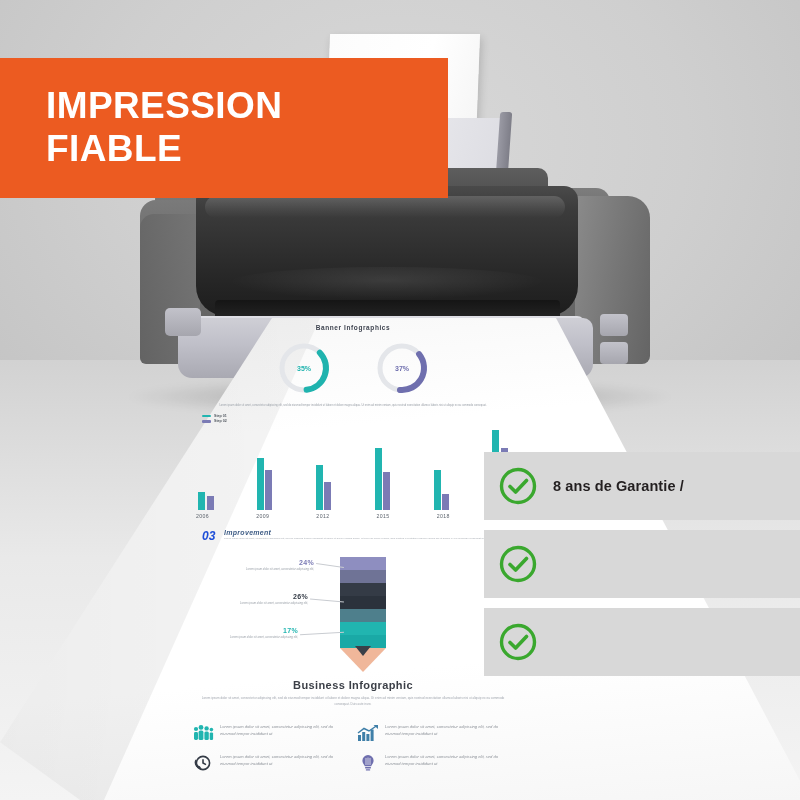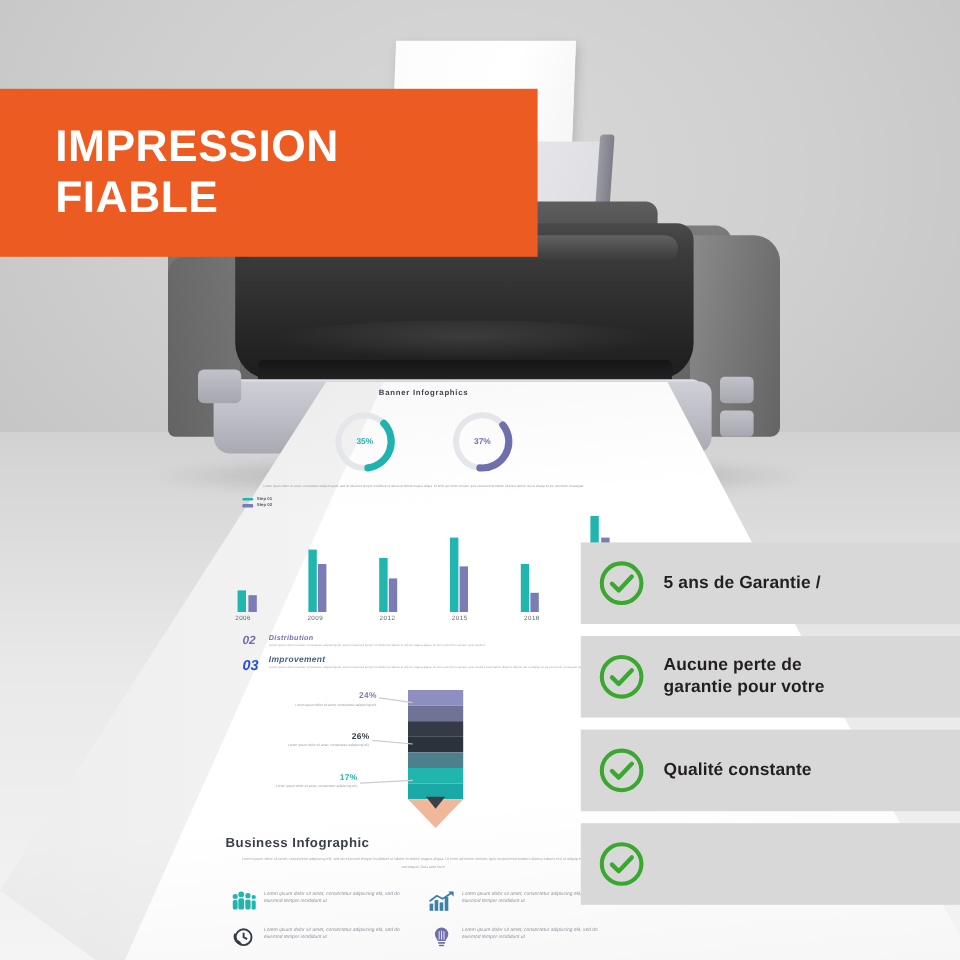--- a/index.html
+++ b/index.html
@@ -185,33 +185,33 @@
     position:absolute; left:15px; top:89px; width:0; height:0;
     border-left:8px solid transparent; border-right:8px solid transparent;
     border-top:10px solid #3a3f48;
   }
   .plabel { position:absolute; text-align:right; width:96px; }
   .pct { font-size:7px; font-weight:700; letter-spacing:.3px; }
   .plorem { font-size:2.8px; line-height:1.75; color:#9aa0a8; font-style:italic; margin-top:1px; }
   .pline { position:absolute; height:1px; background:#c9ccd1; }
 
   .biz-title {
-    text-align:left; font-size:11px; font-weight:700; color:#3b3f47;
+    text-align:center; font-size:11px; font-weight:700; color:#3b3f47;
     letter-spacing:.4px; margin-top:4px;
   }
   .biz-para { margin:5px 12px 0; font-size:3.1px; line-height:1.9; color:#a3a8b0; text-align:center; }
 
   .icon-grid { display:grid; grid-template-columns:1fr 1fr; gap:12px 8px; margin:16px 4px 0; }
   .icon-item { display:flex; align-items:flex-start; gap:6px; }
   .icon-box { width:22px; height:18px; flex:none; }
   .icon-text { font-size:4.1px; line-height:1.55; color:#8d9299; font-style:italic; }
 
   
   .banner {
-    position:absolute; left:0; top:74px; width:448px; height:140px;
+    position:absolute; left:0; top:58px; width:448px; height:140px;
     background:#ec5b21;
     display:flex; flex-direction:column; justify-content:center;
     padding-left:46px;
   }
   .banner-line {
     color:#ffffff; font-size:37px; font-weight:700; line-height:1.16;
     letter-spacing:.4px;
   }
 
   
@@ -320,27 +320,20 @@
       <div class="years">
         <span>2006</span>
         <span>2009</span>
         <span>2012</span>
         <span>2015</span>
         <span>2018</span>
         <span>2023</span>
       </div>
 
       <div class="steps">
-        <div class="step-row">
-          <div class="step-num" style="color:#6f6fae">02</div>
-          <div class="step-body">
-            <div class="step-head" style="color:#6f6fae">Distribution</div>
-            <div class="step-text">Lorem ipsum dolor sit amet, consectetur adipiscing elit, sed do eiusmod tempor incididunt ut labore et dolore magna aliqua. Ut enim ad minim veniam, quis nostrud.</div>
-          </div>
-        </div>
         <div class="step-row">
           <div class="step-num" style="color:#1d4ed8;font-size:12px">03</div>
           <div class="step-body">
             <div class="step-head" style="color:#3f5d86;font-size:7px">Improvement</div>
             <div class="step-text">Lorem ipsum dolor sit amet, consectetur adipiscing elit, sed do eiusmod tempor incididunt ut labore et dolore magna aliqua. Ut enim ad minim veniam, quis nostrud exercitation ullamco laboris nisi ut aliquip ex ea commodo consequat duis aute.</div>
           </div>
         </div>
       </div>
 
       <div class="pencil-sec">
@@ -456,55 +449,40 @@
   <div class="features">
 
     <div class="feature">
       <div class="check">
         <svg width="40" height="40" viewBox="0 0 40 40">
           <circle cx="20" cy="20" r="16.5" fill="none" stroke="#3aa82e" stroke-width="3.4"></circle>
           <path d="M12 20.5 L17.6 26 L28.5 14.5" fill="none" stroke="#3aa82e" stroke-width="3.6" stroke-linecap="round" stroke-linejoin="round"></path>
         </svg>
       </div>
       <div class="feature-text">
-        <div>5 ans de Garantie /</div>
+        <div>8 ans de Garantie /</div>
       </div>
     </div>
 
     <div class="feature">
       <div class="check">
         <svg width="40" height="40" viewBox="0 0 40 40">
           <circle cx="20" cy="20" r="16.5" fill="none" stroke="#3aa82e" stroke-width="3.4"></circle>
           <path d="M12 20.5 L17.6 26 L28.5 14.5" fill="none" stroke="#3aa82e" stroke-width="3.6" stroke-linecap="round" stroke-linejoin="round"></path>
         </svg>
       </div>
-      <div class="feature-text">
-        <div>Aucune perte de</div>
-        <div>garantie pour votre</div>
-      </div>
     </div>
+
 
     <div class="feature">
       <div class="check">
         <svg width="40" height="40" viewBox="0 0 40 40">
           <circle cx="20" cy="20" r="16.5" fill="none" stroke="#3aa82e" stroke-width="3.4"></circle>
           <path d="M12 20.5 L17.6 26 L28.5 14.5" fill="none" stroke="#3aa82e" stroke-width="3.6" stroke-linecap="round" stroke-linejoin="round"></path>
         </svg>
       </div>
       <div class="feature-text">
-        <div>Qualité constante</div>
       </div>
     </div>
 
-    <div class="feature">
-      <div class="check">
-        <svg width="40" height="40" viewBox="0 0 40 40">
-          <circle cx="20" cy="20" r="16.5" fill="none" stroke="#3aa82e" stroke-width="3.4"></circle>
-          <path d="M12 20.5 L17.6 26 L28.5 14.5" fill="none" stroke="#3aa82e" stroke-width="3.6" stroke-linecap="round" stroke-linejoin="round"></path>
-        </svg>
-      </div>
-      <div class="feature-text">
-      </div>
-    </div>
-
   </div>
 
 </div>
 
 </body></html>

